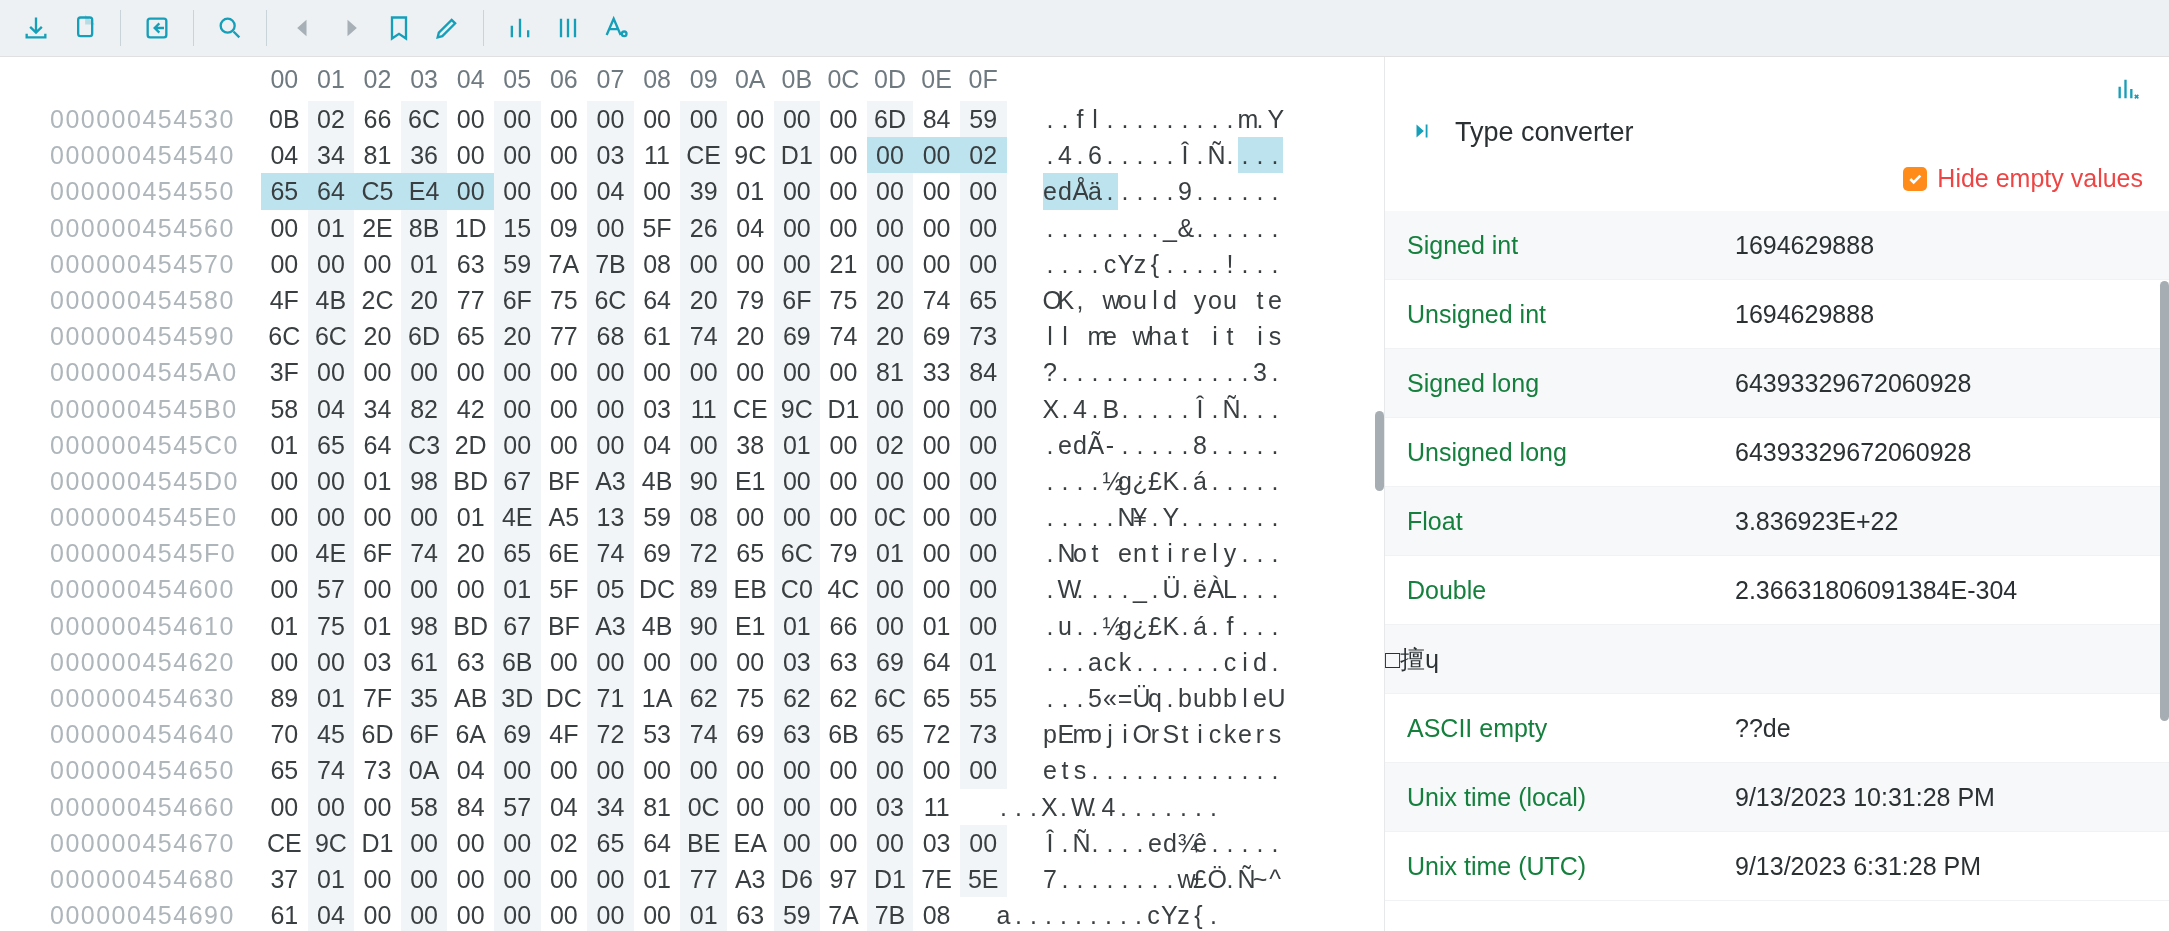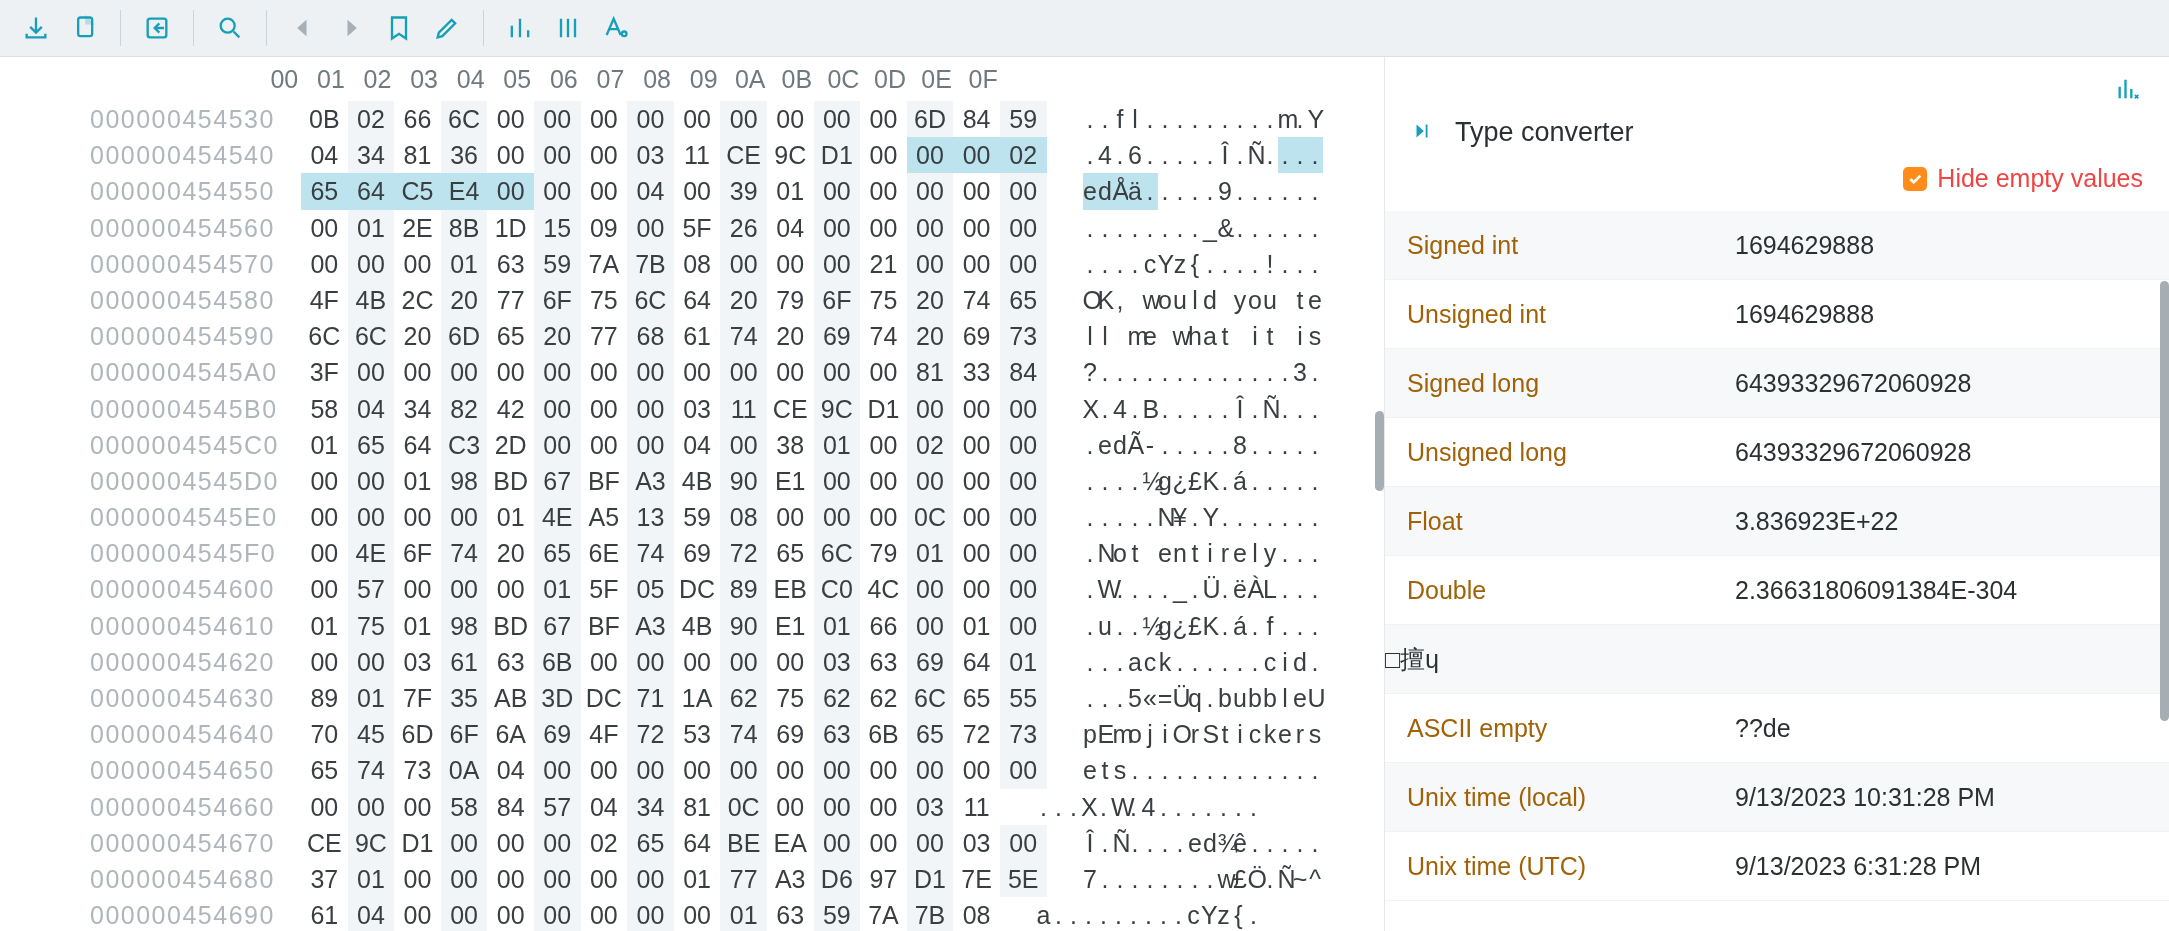--- a/index.html
+++ b/index.html
@@ -60,21 +60,20 @@
 .hex-header .byte-cols { display: flex; }
 .hex-header .byte-col {
   width: 46.6px;
   text-align: center;
   letter-spacing: 0;
 }
 .hex-row {
   display: flex;
   height: 36.2px;
   align-items: center;
-  margin-left: 40px;
 }
 .offset-cell {
   width: 225px;
   color: #aeb6bb;
   letter-spacing: 1.5px;
   font-size: 25px;
   padding-left: 14px;
 }
 .byte-cells { display: flex; }
 .byte-cell {
@@ -165,21 +164,21 @@
   display: flex;
   height: 69px;
   align-items: center;
   border-bottom: 1px solid #f0f2f4;
   font-size: 25px;
 }
 .type-row:nth-child(odd) { background: #f6f8f9; }
 .type-label {
   width: 350px;
   padding-left: 22px;
-  color: #a16207;
+  color: #15803d;
 }
 .type-val {
   flex: 1;
   color: #2b3033;
 }
 .side-scroll {
   position: absolute;
   right: 0;
   top: 0;
   width: 9px;

